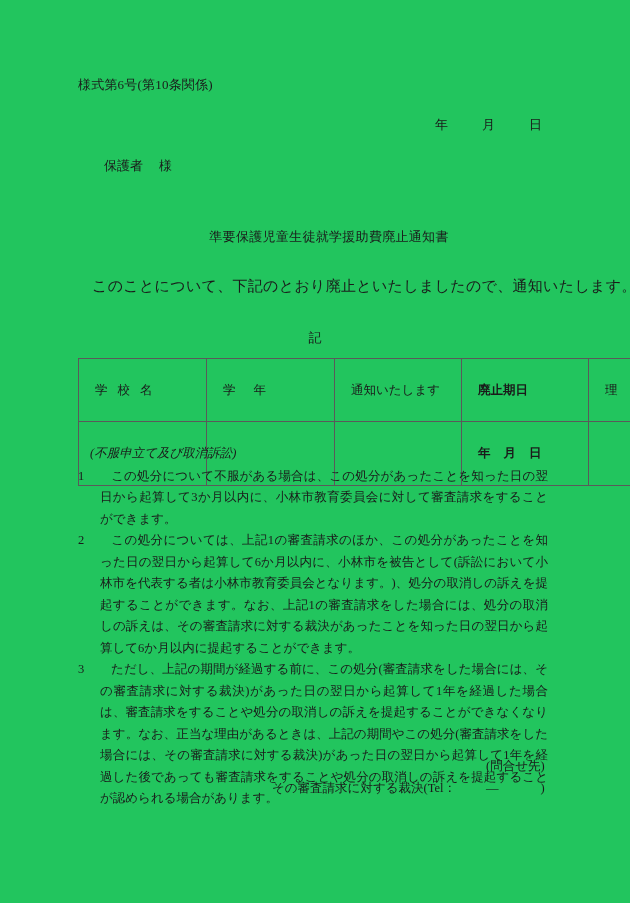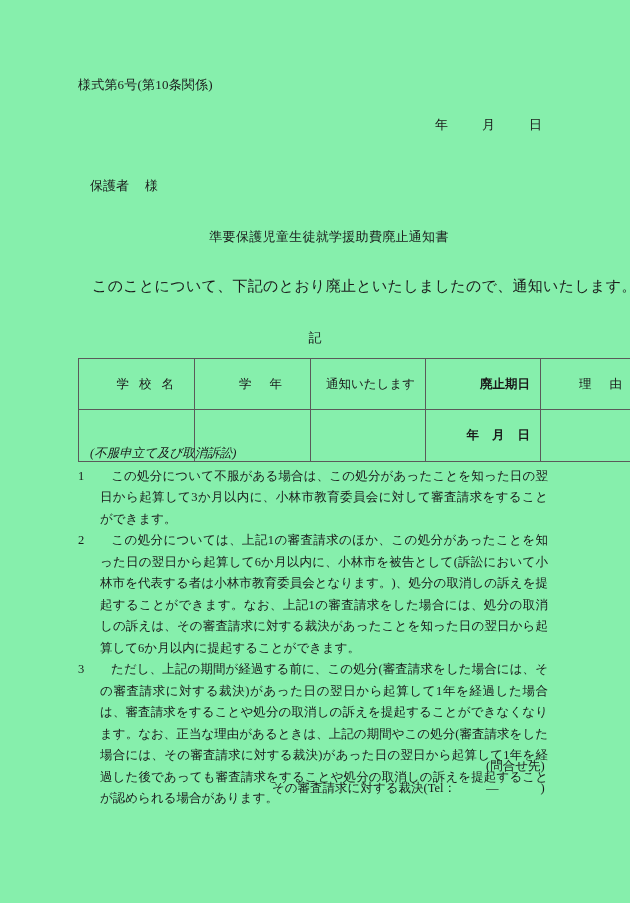--- a/index.html
+++ b/index.html
@@ -4,21 +4,21 @@
 <style>
   html, body {
     margin: 0;
     padding: 0;
     background: #ffffff;
   }
   .page {
     position: relative;
     width: 630px;
     height: 903px;
-    background: #86efac;
+    background: #22c55e;
     color: #1a1a1a;
     font-family: "Liberation Serif", "DejaVu Serif", serif;
     overflow: hidden;
   }
 
   
   .form-no {
     position: absolute;
     left: 78px;
     top: 76px;
@@ -38,25 +38,24 @@
   .date-line .sp {
     display: inline-block;
     width: 34px;
   }
   .date-line .tail {
     display: inline-block;
     width: 10px;
   }
   .addressee {
     position: absolute;
-    left: 90px;
+    left: 104px;
     top: 157px;
     font-size: 13px;
     white-space: nowrap;
-    margin-top: 20px;
   }
   .addressee .gap {
     display: inline-block;
     width: 16px;
   }
   .issuer {
     position: absolute;
     left: 0;
     right: 78px;
     top: 190px;
@@ -114,23 +113,23 @@
   }
   table.form-table {
     border-collapse: collapse;
     width: 467px;
     table-layout: fixed;
   }
   table.form-table td {
     border: 1px solid #5a5a5a;
     height: 30px;
     font-size: 12.5px;
-    text-align: right;
+    text-align: left;
     vertical-align: middle;
-    padding: 10px;
+    padding: 16px;
   }
   table.form-table tr.body-row td {
     height: 31px;
   }
   .c1 { width: 95px; }
   .c2 { width: 95px; }
   .c3 { width: 94px; }
   .c4 { width: 94px; font-weight: bold; }
   .c5 { width: 89px; }
   .sp-wide { letter-spacing: 10px; padding-left: 10px; }

